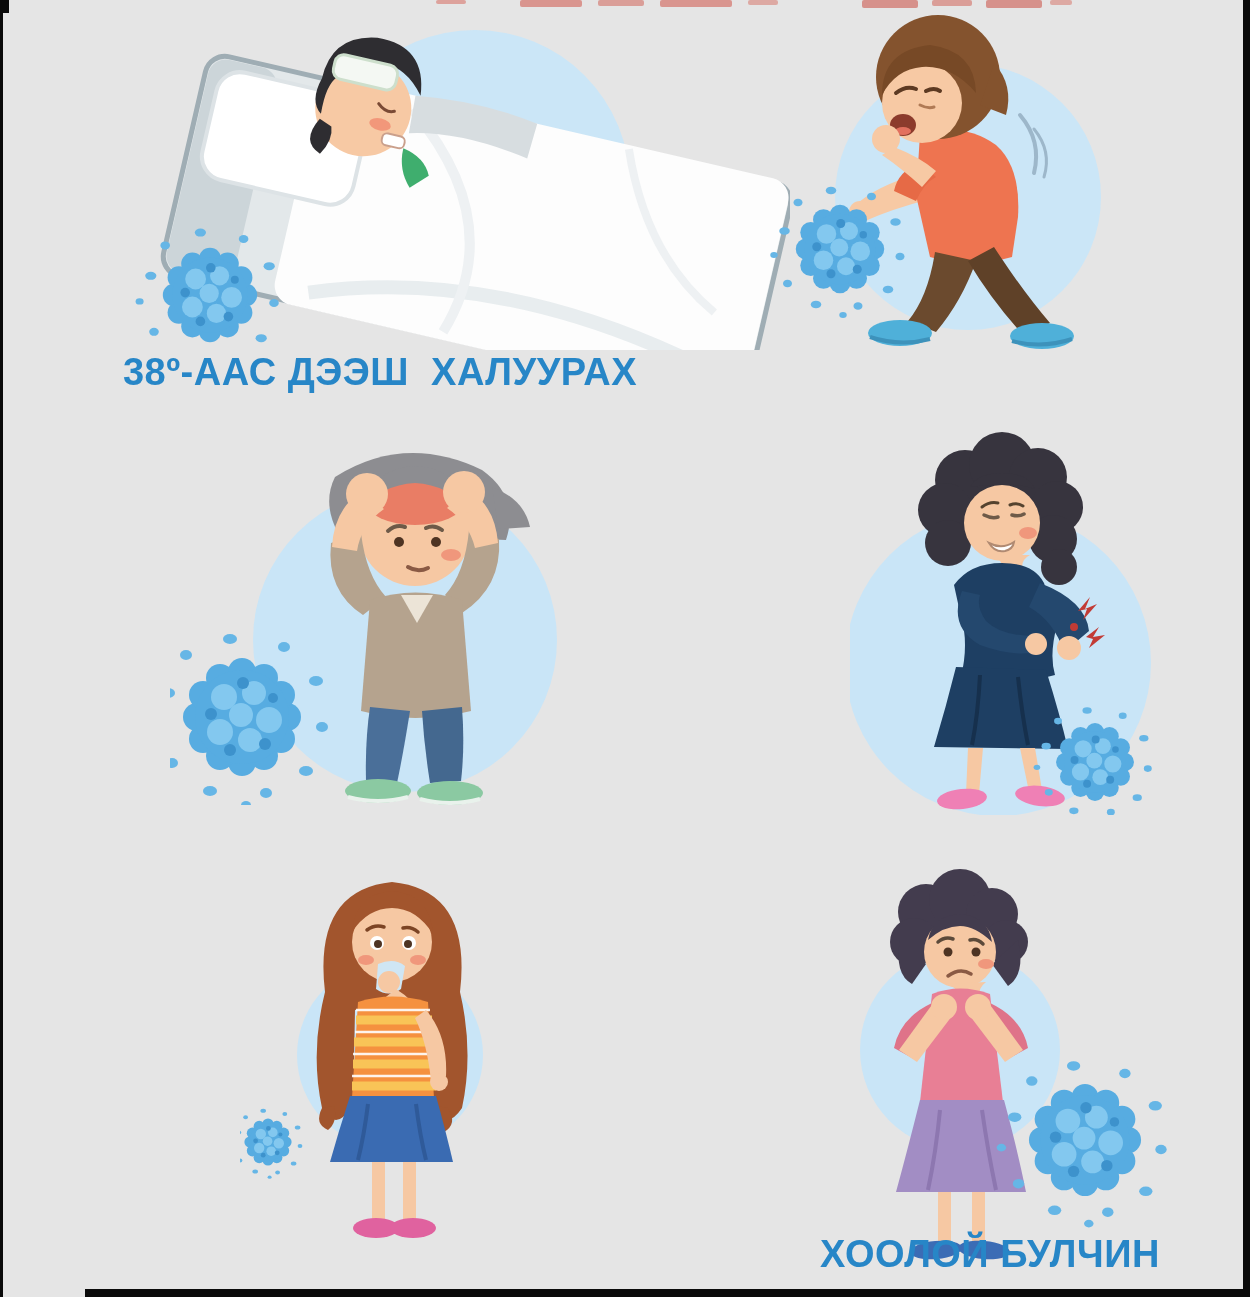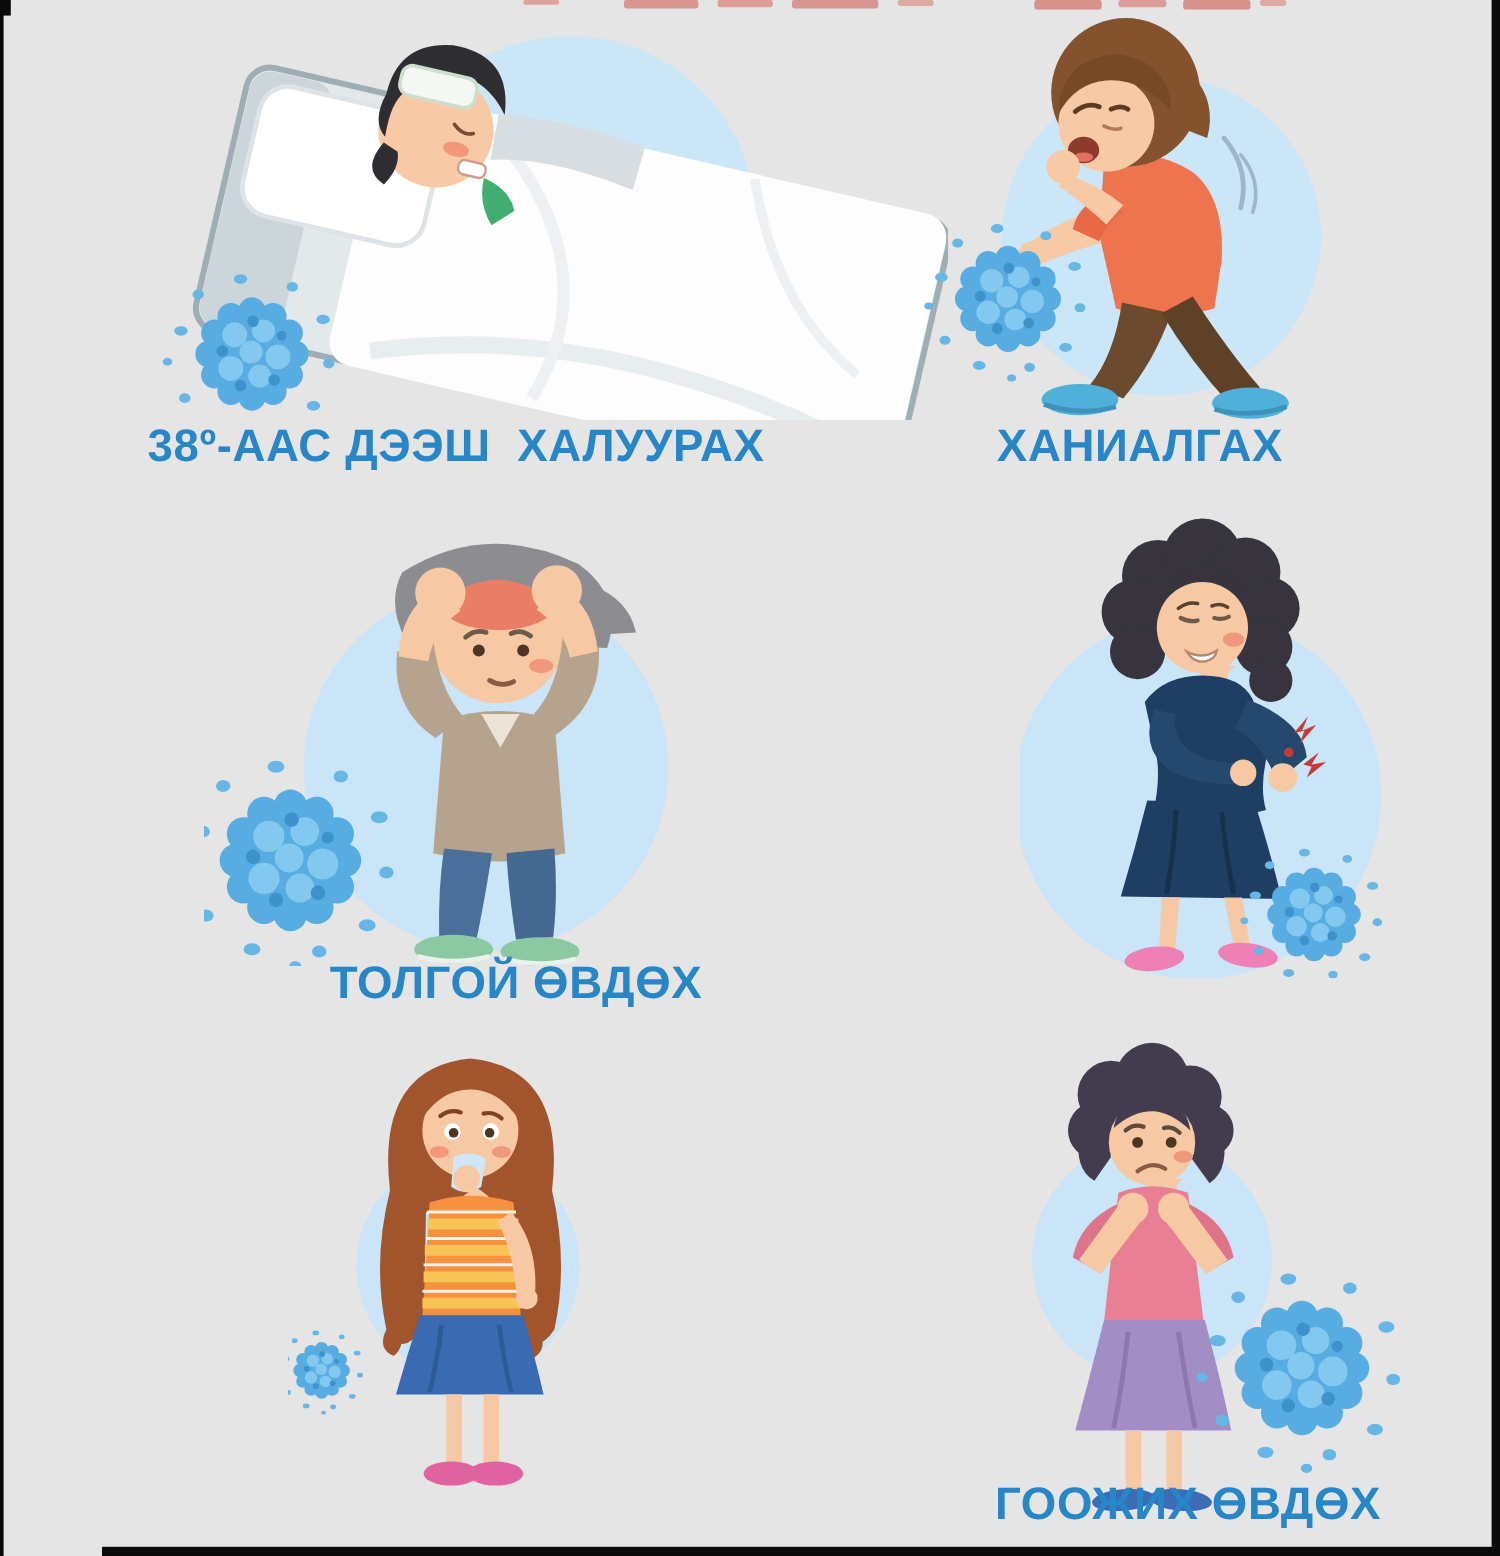--- a/index.html
+++ b/index.html
@@ -130,21 +130,20 @@
         <path d="M156 86 q8-4 14 0" stroke="#5d3a22" stroke-width="4" fill="none" stroke-linecap="round"></path>
         <path d="M150 100 q8 4 14 2" stroke="#b07a55" stroke-width="3" fill="none" stroke-linecap="round"></path>
         <ellipse cx="133" cy="120" rx="13" ry="11" fill="#8c3b2c"></ellipse>
         <ellipse cx="133" cy="126" rx="8" ry="4" fill="#e2705e"></ellipse>
         <circle cx="116" cy="134" r="14" fill="#f7c9a4"></circle>
         <path d="M124 142 Q150 152 166 166 L152 182 Q130 162 112 150 Z" fill="#f7c9a4"></path>
       </g>
       <use href="#virus" transform="translate(70,244) scale(0.75)"></use>
     </svg>
   </figure>
-  <div class="label" style="left:770px;top:352px;width:360px">ХАНИАЛГАХ</div>
 
   <figure class="cell" style="left:170px;top:415px">
     <svg width="520" height="390" viewBox="0 0 520 390">
       <circle cx="235" cy="225" r="152" fill="#c9e5f7"></circle>
       <g>
         <path d="M165 62 Q235 18 312 55 Q350 82 336 125 L168 118 Q152 88 165 62 Z" fill="#8d8d91"></path>
         <path d="M322 72 q32 12 38 40 l-32 2z" fill="#8d8d91"></path>
         <circle cx="245" cy="115" r="56" fill="#f6c8a3"></circle>
         <ellipse cx="245" cy="88" rx="48" ry="22" fill="#e6705b" opacity="0.85"></ellipse>
         <path d="M192 96 Q200 54 245 51 Q292 54 300 97 Q280 70 245 68 Q210 70 192 96 Z" fill="#8d8d91"></path>
@@ -165,21 +164,20 @@
         <path d="M200 292 L240 296 Q233 340 227 368 L196 366 Q195 326 200 292 Z" fill="#4a6f99"></path>
         <path d="M252 296 L292 292 Q295 332 291 366 L260 368 Q254 330 252 296 Z" fill="#44688f"></path>
         <ellipse cx="208" cy="376" rx="33" ry="12" fill="#8bc9a2"></ellipse>
         <ellipse cx="280" cy="378" rx="33" ry="12" fill="#8bc9a2"></ellipse>
         <path d="M178 382 q30 8 60 0" stroke="#e9f2ec" stroke-width="4" fill="none"></path>
         <path d="M250 384 q30 8 60 0" stroke="#e9f2ec" stroke-width="4" fill="none"></path>
       </g>
       <use href="#virus" transform="translate(72,302) scale(1.0)"></use>
     </svg>
   </figure>
-  <div class="label" style="left:200px;top:800px;width:460px">ТОЛГОЙ ӨВДӨХ</div>
 
   <figure class="cell" style="left:850px;top:415px">
     <svg width="390" height="400" viewBox="0 0 390 400">
       <circle cx="148" cy="248" r="153" fill="#c9e5f7"></circle>
       <g>
         <g fill="#37343e">
           <circle cx="115" cy="65" r="30"></circle>
             <circle cx="152" cy="50" r="33"></circle>
             <circle cx="188" cy="62" r="29"></circle>
           <circle cx="207" cy="92" r="26"></circle>
@@ -299,20 +297,20 @@
         <path d="M120 250 Q116 292 108 330" stroke="#8d77b0" stroke-width="4" fill="none"></path>
         <path d="M162 250 Q168 292 176 330" stroke="#8d77b0" stroke-width="4" fill="none"></path>
         <rect x="118" y="332" width="13" height="54" fill="#f6c8a3"></rect>
         <rect x="152" y="332" width="13" height="54" fill="#f6c8a3"></rect>
         <ellipse cx="116" cy="390" rx="26" ry="9" fill="#3b6cb5" transform="rotate(-5 116 390)"></ellipse>
         <ellipse cx="164" cy="390" rx="26" ry="9" fill="#3b6cb5" transform="rotate(5 164 390)"></ellipse>
       </g>
       <use href="#virus" transform="translate(265,280) scale(0.95)"></use>
     </svg>
   </figure>
-  <div class="label" style="left:795px;top:1234px;width:390px">ГООЖИХ ӨВДӨХ</div>
+  <div class="label" style="left:795px;top:1234px;width:390px">ХООЛОЙ БУЛЧИН</div>
 
   <div class="edge" style="left:0;top:0;width:3px;height:1297px"></div>
   <div class="edge" style="left:1243px;top:0;width:7px;height:1297px"></div>
   <div class="edge" style="left:85px;top:1289px;width:1165px;height:8px"></div>
   <div class="edge" style="left:0;top:0;width:9px;height:13px"></div>
 
 </div>
 
 </body></html>

